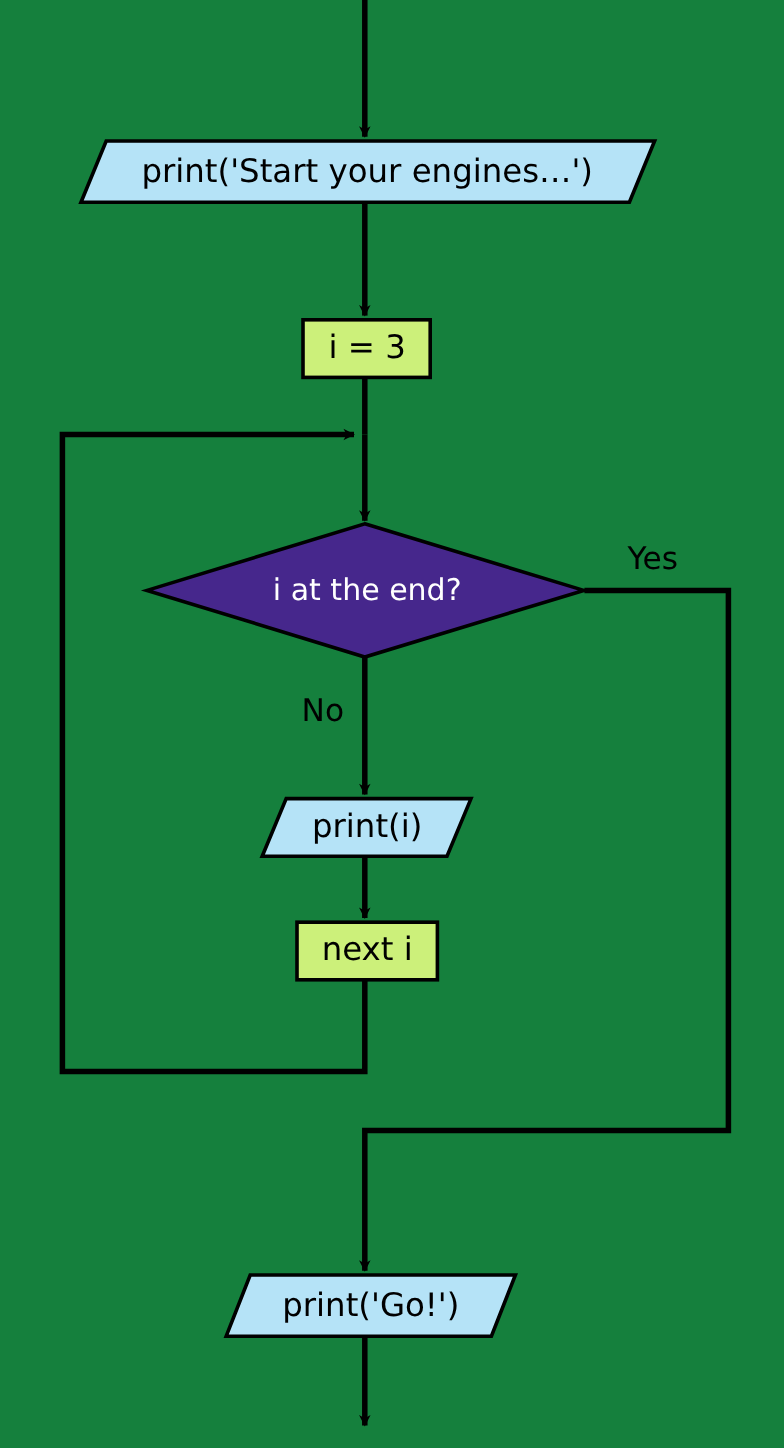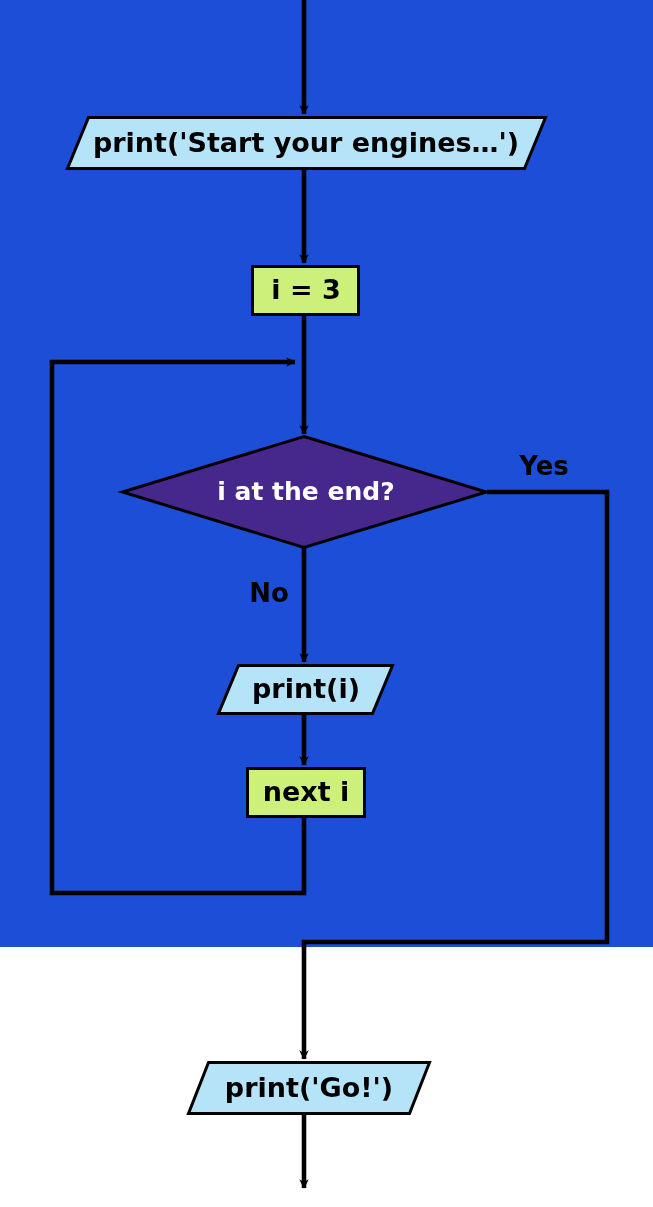--- a/index.html
+++ b/index.html
@@ -10,23 +10,22 @@
   }
   body {
     width: 653px;
     height: 1207px;
     font-family: "DejaVu Sans", sans-serif;
     overflow: hidden;
   }
   #flowchart-root {
     position: relative;
     width: 653px;
-    height: 947px;
-    background: #1d4ed8;
-    font-weight: bold;
+    height: 1207px;
+    background: #15803d;
   }
   svg#flow-svg {
     position: absolute;
     top: 0;
     left: 0;
     width: 653px;
     height: 1207px;
     display: block;
   }
   .node-label {

